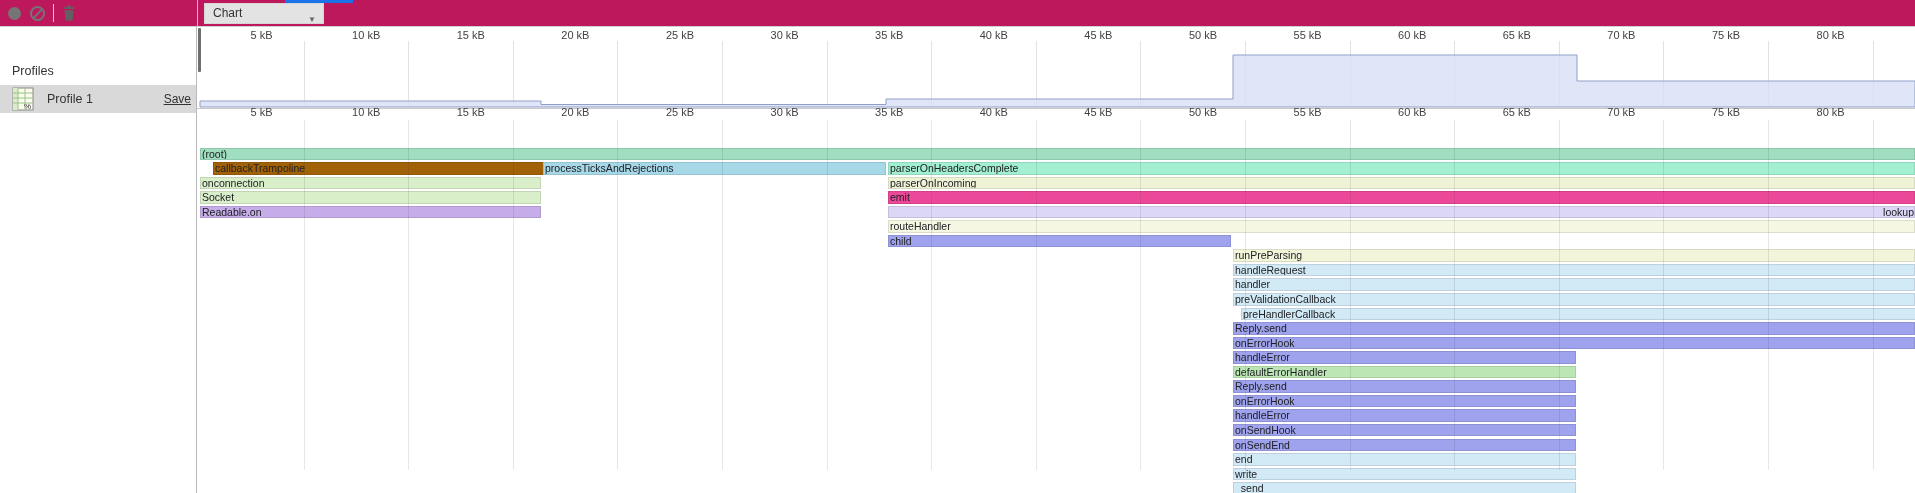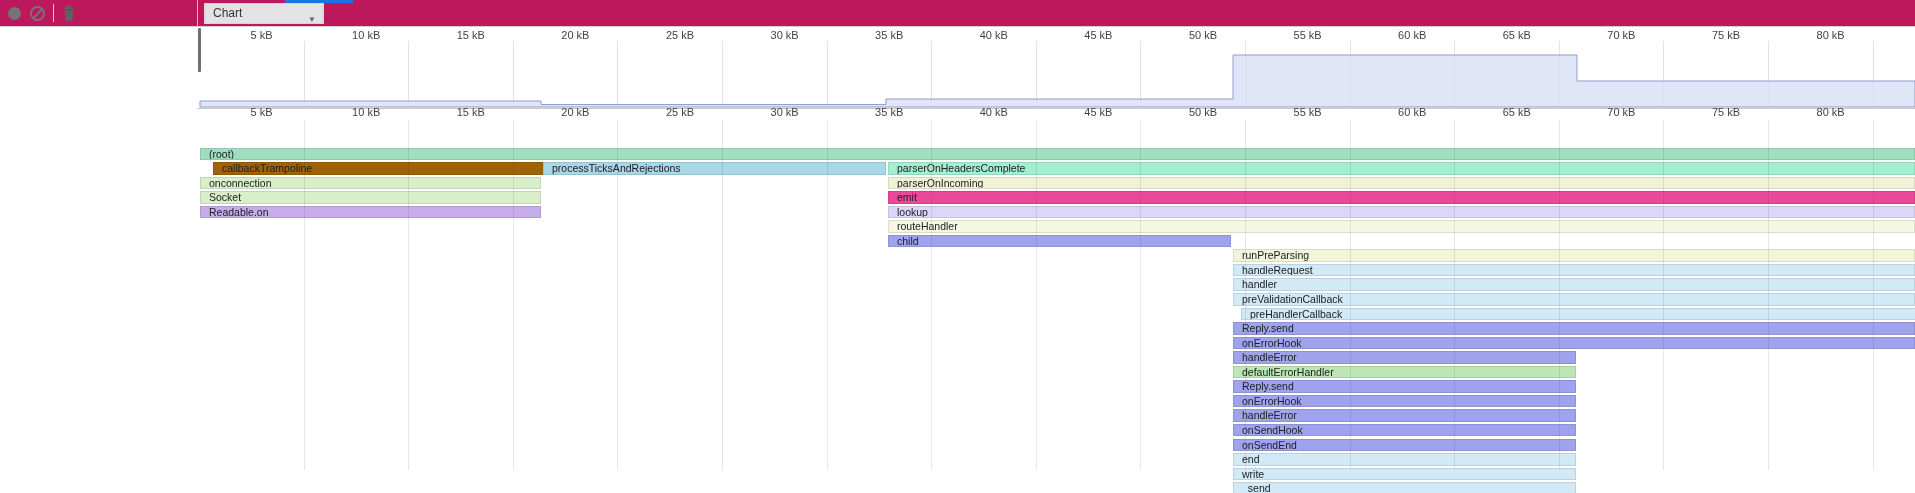--- a/index.html
+++ b/index.html
@@ -42,21 +42,21 @@
   .tick-label{position:absolute;width:76px;text-align:center;font-size:11px;color:#424242;
               white-space:nowrap;}
   .gridline{position:absolute;width:1px;}
   .ov-grid{background:#e2e2e2;}
   .fl-grid{background:rgba(60,60,60,0.12);}
   #overview-svg{position:absolute;left:0;top:0;}
   
   #flame{position:absolute;left:0;top:81px;width:1718px;height:385px;}
   .flame-bar{position:absolute;height:12.5px;box-sizing:border-box;
              border:1px solid rgba(0,0,0,0.10);font-size:10.5px;line-height:11px;
-             color:#202124;white-space:nowrap;overflow:hidden;padding-left:8px;cursor:default;}
+             color:#202124;white-space:nowrap;overflow:hidden;padding-left:1px;cursor:default;}
 </style>
 </head>
 <body>
 
 <div id="screen">
 
   <div id="toolbar">
     <div id="record-btn" title=""></div>
     <div id="clear-btn"></div>
     <div class="tb-sep"></div>
@@ -68,20 +68,36 @@
       </svg>
     </div>
     <div id="pane-sep-toolbar"></div>
     <div id="view-select">
       <span>Chart</span>
       <span class="arrow">▼</span>
     </div>
     <div id="blue-indicator" style="background: rgb(26, 115, 232);"></div>
   </div>
 
+  <div id="sidebar">
+    <div id="sidebar-title">Profiles</div>
+    <div id="sidebar-section">SAMPLING PROFILES</div>
+    <div id="profile-row">
+      <div id="profile-icon">
+        <svg width="22" height="24" viewBox="0 0 22 24">
+          <rect x="1" y="1" width="20" height="22" fill="#fbfbee" stroke="#8a8a8a" stroke-width="1"></rect>
+          <rect x="1" y="1" width="5" height="22" fill="#d9edc8"></rect>
+          <path d="M1,6 H21 M1,11 H21 M1,16 H21 M6,1 V23 M13,1 V23" stroke="#9bc28a" stroke-width="1" fill="none"></path>
+          <text x="12" y="21.5" font-size="8" font-family="Liberation Sans, sans-serif" fill="#333">%</text>
+        </svg>
+      </div>
+      <div id="profile-name">Profile 1</div>
+      <div id="profile-save">Save</div>
+    </div>
+  </div>
 
   <div id="chart-pane">
     <div id="overview">
       <div id="ov-grids">
           <div class="gridline ov-grid" style="left: 106.6px; top: 14px; height: 66px;"></div>
           <div class="gridline ov-grid" style="left: 211.2px; top: 14px; height: 66px;"></div>
           <div class="gridline ov-grid" style="left: 315.8px; top: 14px; height: 66px;"></div>
           <div class="gridline ov-grid" style="left: 420.4px; top: 14px; height: 66px;"></div>
           <div class="gridline ov-grid" style="left: 525px; top: 14px; height: 66px;"></div>
           <div class="gridline ov-grid" style="left: 629.6px; top: 14px; height: 66px;"></div>
@@ -141,21 +157,21 @@
       <div id="fl-bars">
           <div class="flame-bar" style="left: 3px; top: 39.5px; width: 1715px; height: 12.5px; background: rgb(159, 222, 191);">(root)</div>
           <div class="flame-bar" style="left: 16px; top: 54.05px; width: 341px; height: 12.5px; background: #a16207;">callbackTrampoline</div>
           <div class="flame-bar" style="left: 346px; top: 54.05px; width: 343px; height: 12.5px; background: rgb(166, 216, 232);">processTicksAndRejections</div>
           <div class="flame-bar" style="left: 691px; top: 54.05px; width: 1027px; height: 12.5px; background: rgb(162, 240, 209);">parserOnHeadersComplete</div>
           <div class="flame-bar" style="left: 3px; top: 68.6px; width: 341px; height: 12.5px; background: rgb(216, 239, 202);">onconnection</div>
           <div class="flame-bar" style="left: 691px; top: 68.6px; width: 1027px; height: 12.5px; background: rgb(239, 243, 214);">parserOnIncoming</div>
           <div class="flame-bar" style="left: 3px; top: 83.15px; width: 341px; height: 12.5px; background: rgb(216, 239, 202);">Socket</div>
           <div class="flame-bar" style="left: 691px; top: 83.15px; width: 1027px; height: 12.5px; background: #ec4899;">emit</div>
           <div class="flame-bar" style="left: 3px; top: 97.7px; width: 341px; height: 12.5px; background: rgb(198, 172, 232);">Readable.on</div>
-          <div class="flame-bar" style="left: 691px; top: 97.7px; width: 1027px; height: 12.5px; background: rgb(220, 215, 246);">lookup</div>
+          <div class="flame-bar" style="left: 691px; top: 97.7px; width: 1027px; height: 12.5px; background: rgb(220, 215, 246); text-align: right;">lookup</div>
           <div class="flame-bar" style="left: 691px; top: 112.25px; width: 1027px; height: 12.5px; background: rgb(246, 247, 226);">routeHandler</div>
           <div class="flame-bar" style="left: 691px; top: 126.8px; width: 343px; height: 12.5px; background: rgb(159, 163, 238);">child</div>
           <div class="flame-bar" style="left: 1036px; top: 141.35px; width: 682px; height: 12.5px; background: rgb(242, 245, 218);">runPreParsing</div>
           <div class="flame-bar" style="left: 1036px; top: 155.9px; width: 682px; height: 12.5px; background: rgb(210, 233, 246);">handleRequest</div>
           <div class="flame-bar" style="left: 1036px; top: 170.45px; width: 682px; height: 12.5px; background: rgb(210, 233, 246);">handler</div>
           <div class="flame-bar" style="left: 1036px; top: 185px; width: 682px; height: 12.5px; background: rgb(210, 233, 246);">preValidationCallback</div>
           <div class="flame-bar" style="left: 1036px; top: 199.55px; width: 682px; height: 12.5px; background: rgb(210, 233, 246); margin-left: 8px;">preHandlerCallback</div>
           <div class="flame-bar" style="left: 1036px; top: 214.1px; width: 682px; height: 12.5px; background: rgb(159, 163, 238);">Reply.send</div>
           <div class="flame-bar" style="left: 1036px; top: 228.65px; width: 682px; height: 12.5px; background: rgb(159, 163, 238);">onErrorHook</div>
           <div class="flame-bar" style="left: 1036px; top: 243.2px; width: 343px; height: 12.5px; background: rgb(159, 163, 238);">handleError</div>

